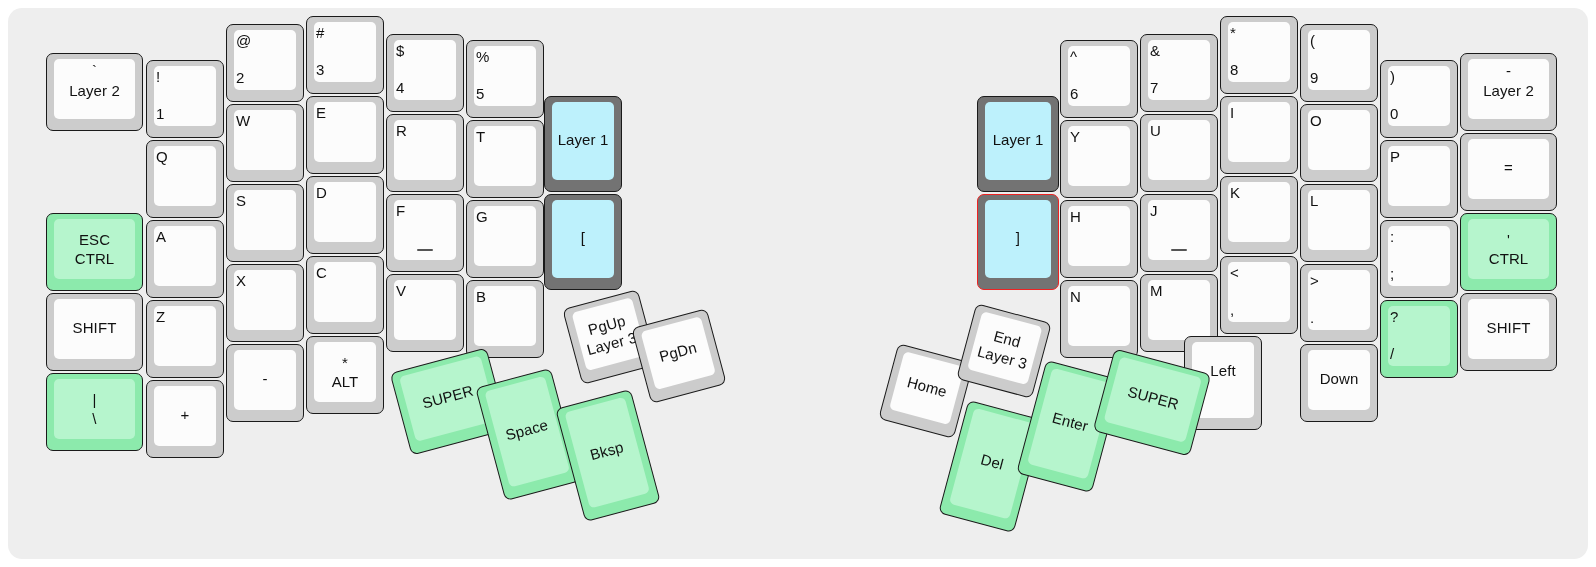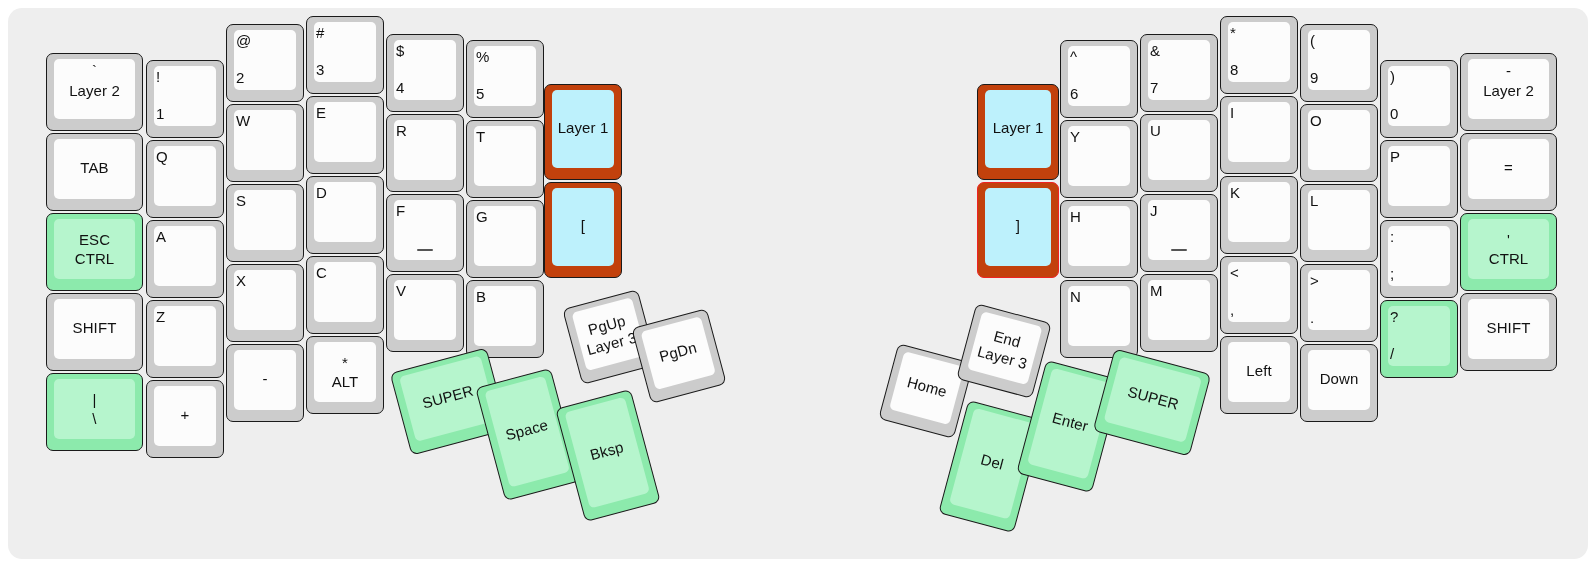--- a/index.html
+++ b/index.html
@@ -31,21 +31,21 @@
   .cap{
     position:absolute;
     left:7px;right:7px;top:5px;bottom:11px;
     box-sizing:border-box;
     background:#fcfcfc;
     border-radius:5px;
   }
   .key.green{background:#90ee b0;}
   .key.green{background:#8ceaac;}
   .key.green > .cap{background:#b6f5cd;}
-  .key.blue{background:#c2410c;}
+  .key.blue{background:#737373;margin-top:12px;}
   .key.blue > .cap{background:#bdf1fc;}
   .key.sel{border-color:#ee2222;}
 
   .lbl{
     position:absolute;left:0;right:0;
     text-align:center;
     color:#111111;
     font-size:15px;
     line-height:17px;
     letter-spacing:0.1px;
@@ -68,24 +68,20 @@
 </head>
 <body>
 
 <div id="page">
   <div class="half" id="left-half">
       <div class="key" style="left: 38px; top: 45px; width: 97px; height: 78px;">
         <div class="cap"></div>
         <div class="lbl topc" style="font-size: 15px; top: 8px;">`</div>
         <div class="lbl c" style="margin-top: 0px; top: 36px; transform: translateY(-50%);">Layer 2</div>
       </div>
-      <div class="key" style="left: 38px; top: 125px; width: 97px; height: 78px;">
-        <div class="cap"></div>
-        <div class="lbl " style="top: 24.5px;">TAB</div>
-      </div>
       <div class="key green" style="left: 38px; top: 205px; width: 97px; height: 78px;">
         <div class="cap"></div>
         <div class="lbl " style="top: 16.5px;">ESC</div>
         <div class="lbl " style="top: 35.5px;">CTRL</div>
       </div>
       <div class="key" style="left: 38px; top: 285px; width: 97px; height: 78px;">
         <div class="cap"></div>
         <div class="lbl " style="top: 24.5px;">SHIFT</div>
       </div>
       <div class="key green" style="left: 38px; top: 365px; width: 97px; height: 78px;">
@@ -277,21 +273,21 @@
       </div>
       <div class="key" style="left: 1212px; top: 168px; width: 78px; height: 78px;">
         <div class="cap"></div>
         <div class="lbl tl">K</div>
       </div>
       <div class="key" style="left: 1212px; top: 248px; width: 78px; height: 78px;">
         <div class="cap"></div>
         <div class="lbl tl">&lt;</div>
         <div class="lbl bl">,</div>
       </div>
-      <div class="key" style="left: 1212px; top: 328px; width: 78px; height: 78px;">
+      <div class="key" style="left: 1176px; top: 328px; width: 78px; height: 94px;">
         <div class="cap"></div>
         <div class="lbl " style="top: 24.5px;">Left</div>
       </div>
       <div class="key" style="left: 1292px; top: 16px; width: 78px; height: 78px;">
         <div class="cap"></div>
         <div class="lbl tl">(</div>
         <div class="lbl bl">9</div>
       </div>
       <div class="key" style="left: 1292px; top: 96px; width: 78px; height: 78px;">
         <div class="cap"></div>

